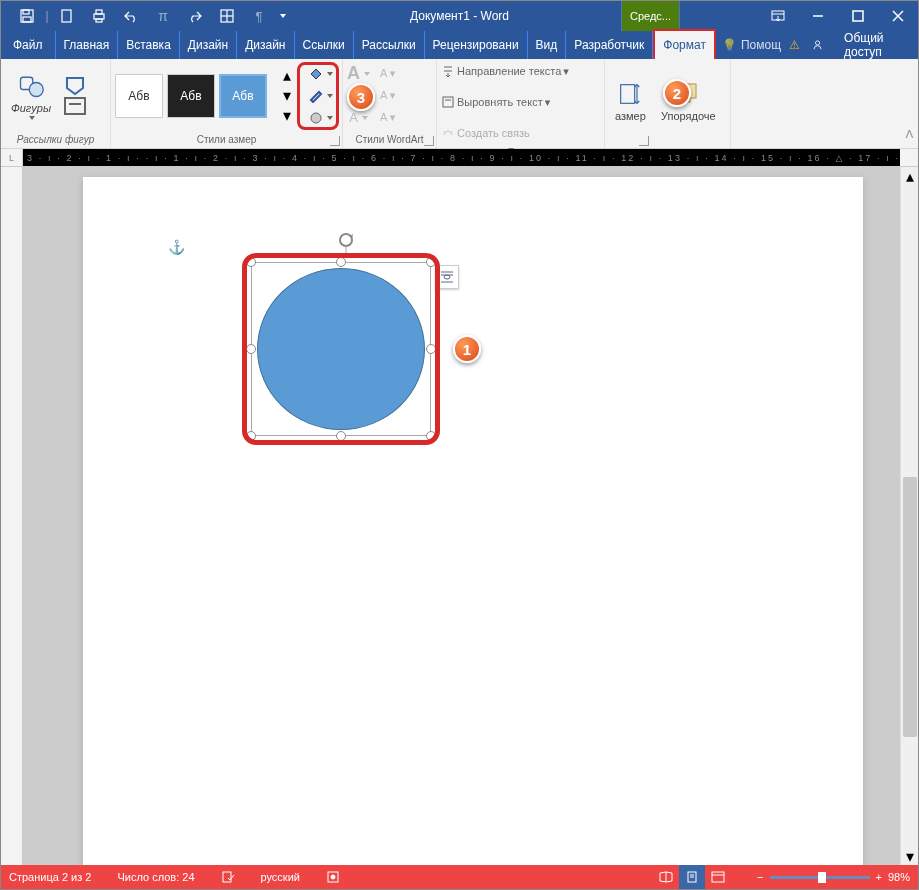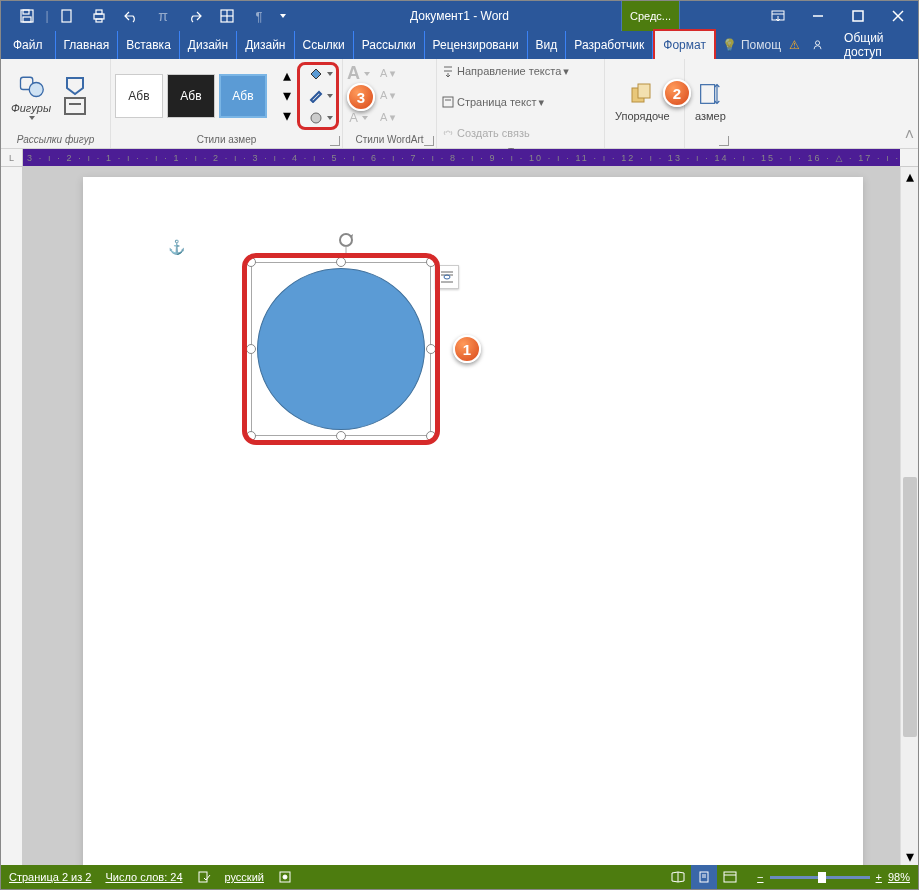--- a/index.html
+++ b/index.html
@@ -33,36 +33,36 @@
 .sw1 { background:#fff; color:#333; }
 .sw2 { background:#222; color:#fff; }
 .sw3 { background:#5b9bd5; color:#fff; border:2px solid #7ab5e5; }
 .mini-btn { width:28px; height:18px; display:flex; align-items:center; justify-content:center; cursor:pointer; }
 .mini-row { display:flex; align-items:center; gap:2px; height:20px; font-size:11px; color:#666; }
 .mini-row svg { width:14px; height:14px; }
 .mini-stack { display:flex; flex-direction:column; gap:2px; }
 .highlight-box { border:3px solid #d62a2a; border-radius:8px; position:absolute; pointer-events:none; z-index:10; }
 .callout { width:28px; height:28px; border-radius:50%; background:radial-gradient(circle at 35% 30%, #ff9a5a, #d8481a); border:2px solid #fff; box-shadow:0 2px 4px rgba(0,0,0,.4); display:flex; align-items:center; justify-content:center; color:#fff; font-weight:bold; font-size:15px; position:absolute; z-index:11; }
 .ruler-corner { width:22px; height:18px; background:#f3f3f3; border-right:1px solid #ccc; border-bottom:1px solid #ccc; font-size:9px; color:#888; display:flex; align-items:center; justify-content:center;}
-.hruler { height:18px; background:#4c1d95; border-bottom:1px solid #ccc; flex:1; position:relative; overflow:hidden; font-size:9px; color:#888; display:flex; align-items:center; padding-left:4px; gap:0; }
+.hruler { height:18px; background:#000000; border-bottom:1px solid #ccc; flex:1; position:relative; overflow:hidden; font-size:9px; color:#888; display:flex; align-items:center; padding-left:4px; gap:0; }
 .ruler-text { letter-spacing:2px; white-space:nowrap; }
 .vruler { width:22px; background:#f3f3f3; border-right:1px solid #ccc; position:relative; }
 .doc-scroll { flex:1; background:#ccc; position:relative; overflow:hidden; }
 .page { position:absolute; left:60px; top:10px; width:780px; height:900px; background:#fff; box-shadow:0 2px 8px rgba(0,0,0,.15); }
 .anchor { position:absolute; left:85px; top:62px; color:#4a8fd8; font-size:14px; }
 .rotate-handle { position:absolute; left:253px; top:55px; }
 .shape-sel { position:absolute; left:168px; top:85px; width:180px; height:174px; }
 .shape-border { width:100%; height:100%; border:1px solid #a8a8a8; position:absolute; }
 .handle { width:10px; height:10px; background:#fff; border:1px solid #888; border-radius:50%; position:absolute; }
 .circle-shape { position:absolute; left:6px; top:6px; width:168px; height:162px; background:#5b9bd5; border:1px solid #41719c; border-radius:50%; }
 .layout-btn { position:absolute; left:352px; top:88px; width:24px; height:24px; background:#fff; border:1px solid #ccc; box-shadow:0 1px 2px rgba(0,0,0,.2); display:flex; align-items:center; justify-content:center; }
 .scrollbar-v { width:18px; background:#f0f0f0; border-left:1px solid #ddd; position:relative; }
 .sb-thumb { position:absolute; left:2px; width:14px; background:#c8c8c8; border-radius:2px; }
 .sb-arrow { position:absolute; left:0; width:18px; height:18px; display:flex; align-items:center; justify-content:center; }
-.statusbar { height:24px; background:#4d7c0f; display:flex; align-items:center; color:#fff; font-size:11px; padding:0 8px; gap:14px;text-decoration:underline; }
+.statusbar { height:24px; background:#ef4444; display:flex; align-items:center; color:#fff; font-size:11px; padding:0 8px; gap:26px; }
 .statusbar .spacer { flex:1; }
 .sb-btn { display:flex; align-items:center; gap:4px; cursor:pointer; }
 .view-btns { display:flex; gap:0; }
 .view-btn { width:26px; height:24px; display:flex; align-items:center; justify-content:center; cursor:pointer; }
 .view-btn.active { background:#3a67a8; }
 .zoom { display:flex; align-items:center; gap:6px; }
 .zoom-track { width:100px; height:3px; background:#6a8ac0; position:relative; }
 .zoom-thumb { position:absolute; left:48px; top:-4px; width:8px; height:11px; background:#fff; }
 .dd-arrow { width:0; height:0; border-left:3px solid transparent; border-right:3px solid transparent; border-top:4px solid currentColor; display:inline-block; margin-left:2px; }
 .ruler-row { display:flex; height:18px; }
@@ -261,59 +261,59 @@
       <div class="group-body">
         <div class="mini-stack" style="gap:11px;">
           <div class="mini-row"><svg viewBox="0 0 14 14" stroke="#666" fill="none">
                 <line x1="3" y1="3" x2="11" y2="3"></line>
                 <line x1="3" y1="7" x2="11" y2="7"></line>
                 <path d="M7 9 L7 13 M5 11 L7 13 L9 11"></path>
               </svg><span>Направление текста</span> ▾</div>
           <div class="mini-row"><svg viewBox="0 0 14 14" stroke="#666" fill="none">
                 <rect x="2" y="2" width="10" height="10"></rect>
                 <line x1="4" y1="5" x2="10" y2="5"></line>
-              </svg><span>Страница текст</span> ▾</div>
+              </svg><span>Выровнять текст</span> ▾</div>
           <div class="mini-row" style="opacity:.5;">
               <svg viewBox="0 0 14 14" stroke="#999" fill="none">
                 <path d="M5 7 A2 2 0 0 1 9 7 M4 5 A3 3 0 0 0 4 9 M10 5 A3 3 0 0 1 10 9"></path>
               </svg>
               <span>Создать связь</span>
             </div>
         </div>
       </div>
       <div class="group-label">Текст</div>
-    </div>
-
-    <div class="group" style="width:80px;">
-      <div class="group-body">
-        <div class="big-btn">
-          <svg viewBox="0 0 28 28" fill="#e8c77a" stroke="#b89040">
-              <rect x="4" y="8" width="12" height="14"></rect>
-              <rect x="10" y="4" width="12" height="14" fill="#f3e0b0"></rect>
-            </svg>
-          <span>Упорядоче</span>
-        </div>
-      </div>
-      <div class="group-label"> </div>
     </div>
 
     <div class="group" style="width:46px;border-right:none;">
       <div class="group-body">
         <div class="big-btn">
           <svg viewBox="0 0 24 24" fill="none" stroke="#3a6aa8">
               <rect x="4" y="4" width="12" height="16"></rect>
               <line x1="18" y1="4" x2="18" y2="20"></line>
               <path d="M16 6 L18 4 L20 6 M16 18 L18 20 L20 18"></path>
             </svg>
           <span>азмер</span>
         </div>
       </div>
       <div class="group-label">
           <span class="launcher"></span>
         </div>
+    </div>
+
+    <div class="group" style="width:80px;">
+      <div class="group-body">
+        <div class="big-btn">
+          <svg viewBox="0 0 28 28" fill="#e8c77a" stroke="#b89040">
+              <rect x="4" y="8" width="12" height="14"></rect>
+              <rect x="10" y="4" width="12" height="14" fill="#f3e0b0"></rect>
+            </svg>
+          <span>Упорядоче</span>
+        </div>
+      </div>
+      <div class="group-label"> </div>
     </div>
 
     <div style="position:absolute;right:4px;bottom:4px;color:#999;cursor:pointer;">˄</div>
 
     <div class="highlight-box" style="left:296px;top:3px;width:42px;height:68px;"></div>
     <div class="callout" style="left:346px;top:24px;">3</div>
 
     <div class="callout" style="left:662px;top:20px;">2</div>
   </div>
 

